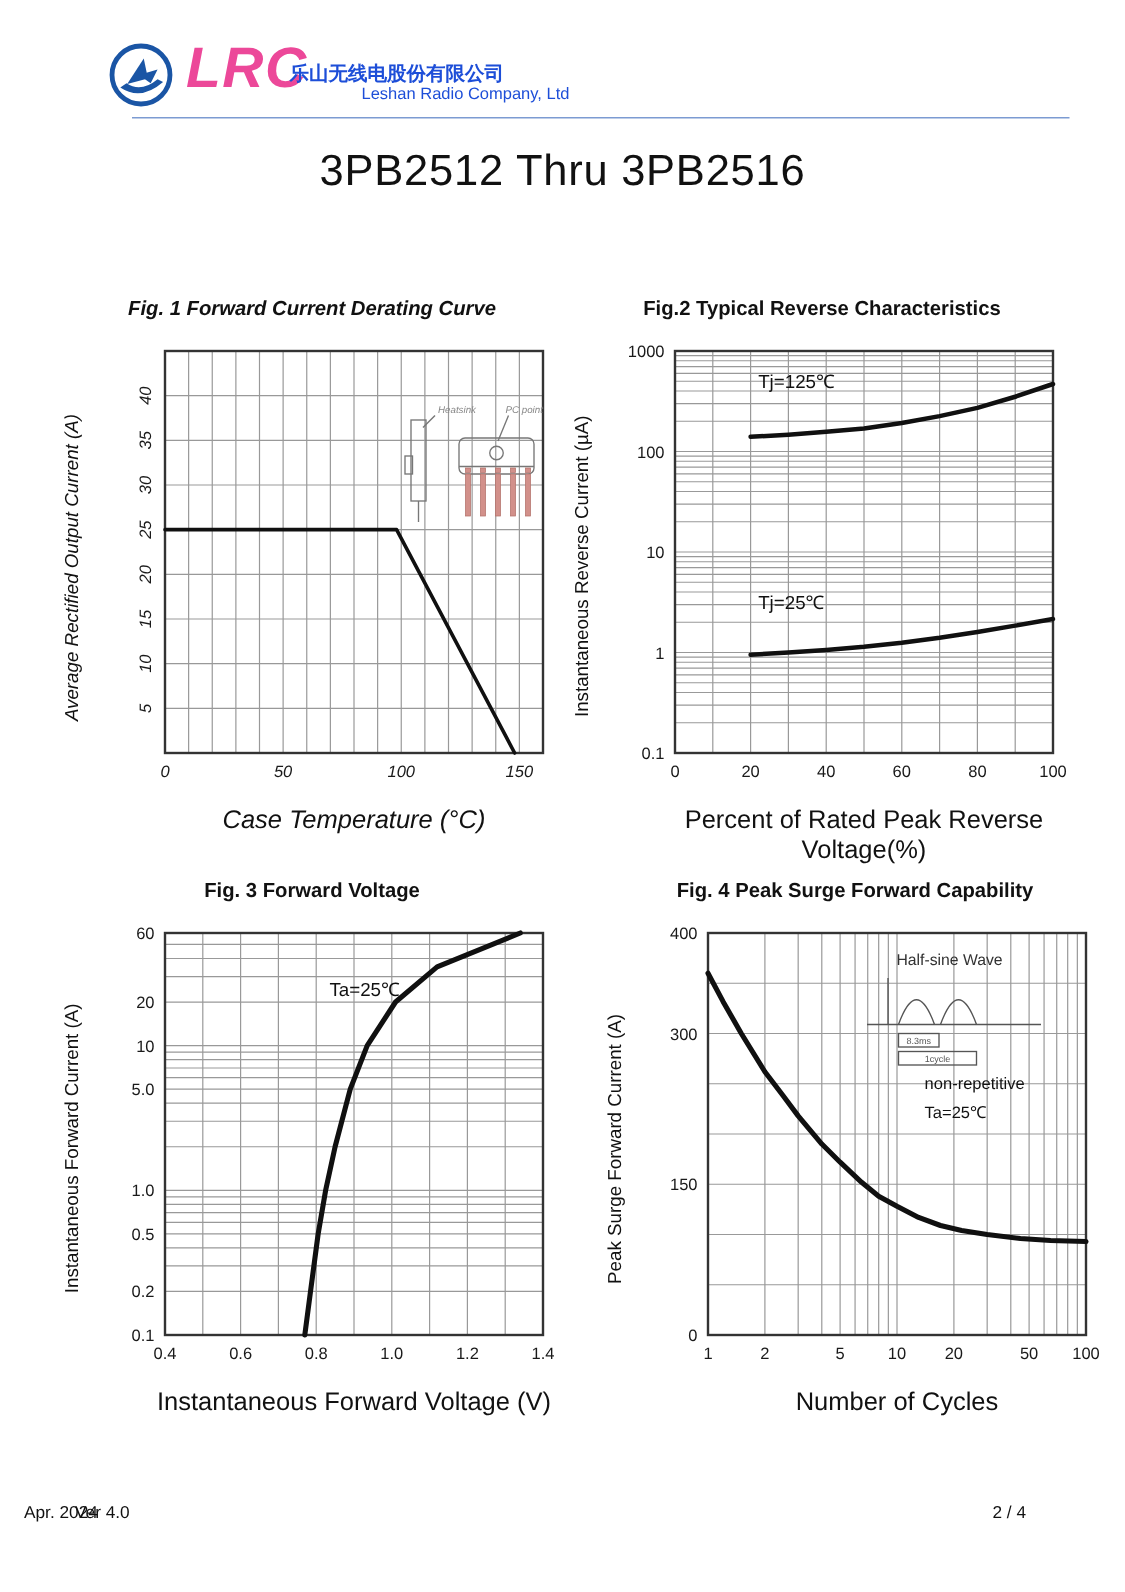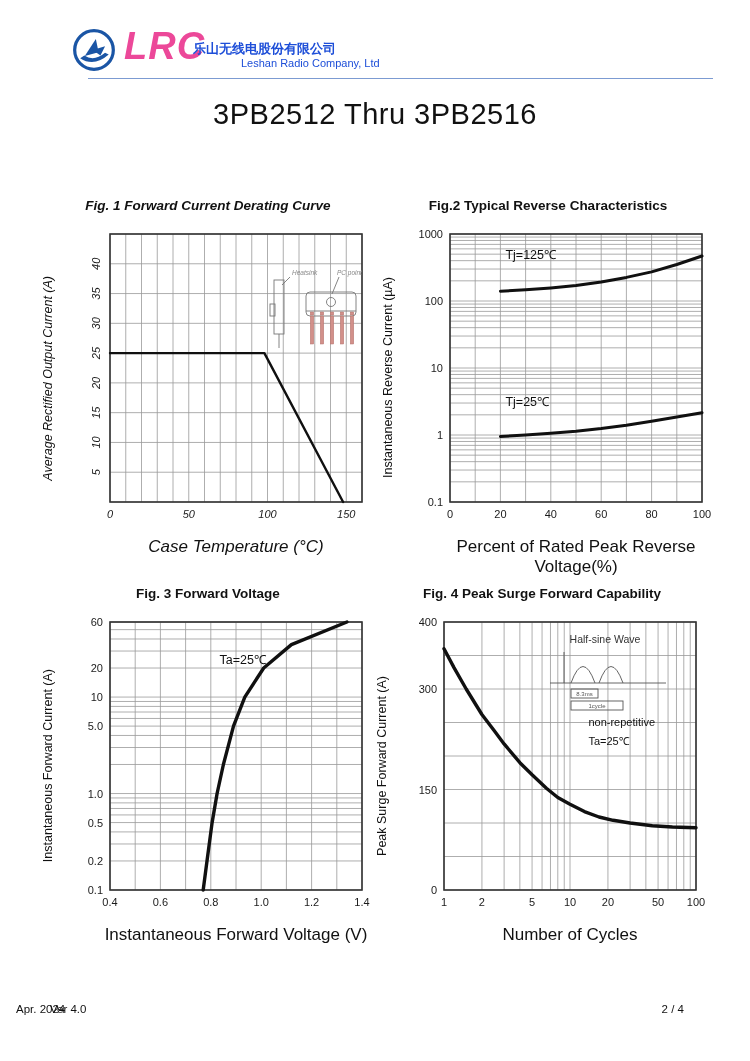--- a/index.html
+++ b/index.html
@@ -268,21 +268,21 @@
           <text x="45" y="187.532970005506" text-anchor="end" font-size="11" fill="#1a1a1a">1.0</text>
           <text x="45" y="216.57243962646567" text-anchor="end" font-size="11" fill="#1a1a1a">0.5</text>
           <text x="45" y="254.96053037904034" text-anchor="end" font-size="11" fill="#1a1a1a">0.2</text>
           <text x="45" y="284" text-anchor="end" font-size="11" fill="#1a1a1a">0.1</text>
           <text x="161.62" y="54.03344098934119" font-size="12.5" fill="#111" text-anchor="start">Ta=25℃</text>
         </svg>
     </div>
     <div class="xtitle">Instantaneous Forward Voltage (V)</div>
   </div>
 
-  <div class="chart" style="left:372px;top:586px;">
+  <div class="chart" style="left:400px;top:586px;">
     <div class="chart-title">Fig. 4 Peak Surge Forward Capability</div>
     <div class="chart-body">
       <div class="ytitle">
         <span>Peak Surge Forward Current (A)</span>
         </div>
       <svg width="320" height="312">
         <rect x="52" y="12" width="252" height="268" fill="#fff"></rect>
           <line x1="52" y1="12" x2="52" y2="280" stroke="#999" stroke-width="0.8"></line>
           <line x1="89.92977945366164" y1="12" x2="89.92977945366164" y2="280" stroke="#999" stroke-width="0.8"></line>
           <line x1="112.11727809467746" y1="12" x2="112.11727809467746" y2="280" stroke="#999" stroke-width="0.8"></line>

